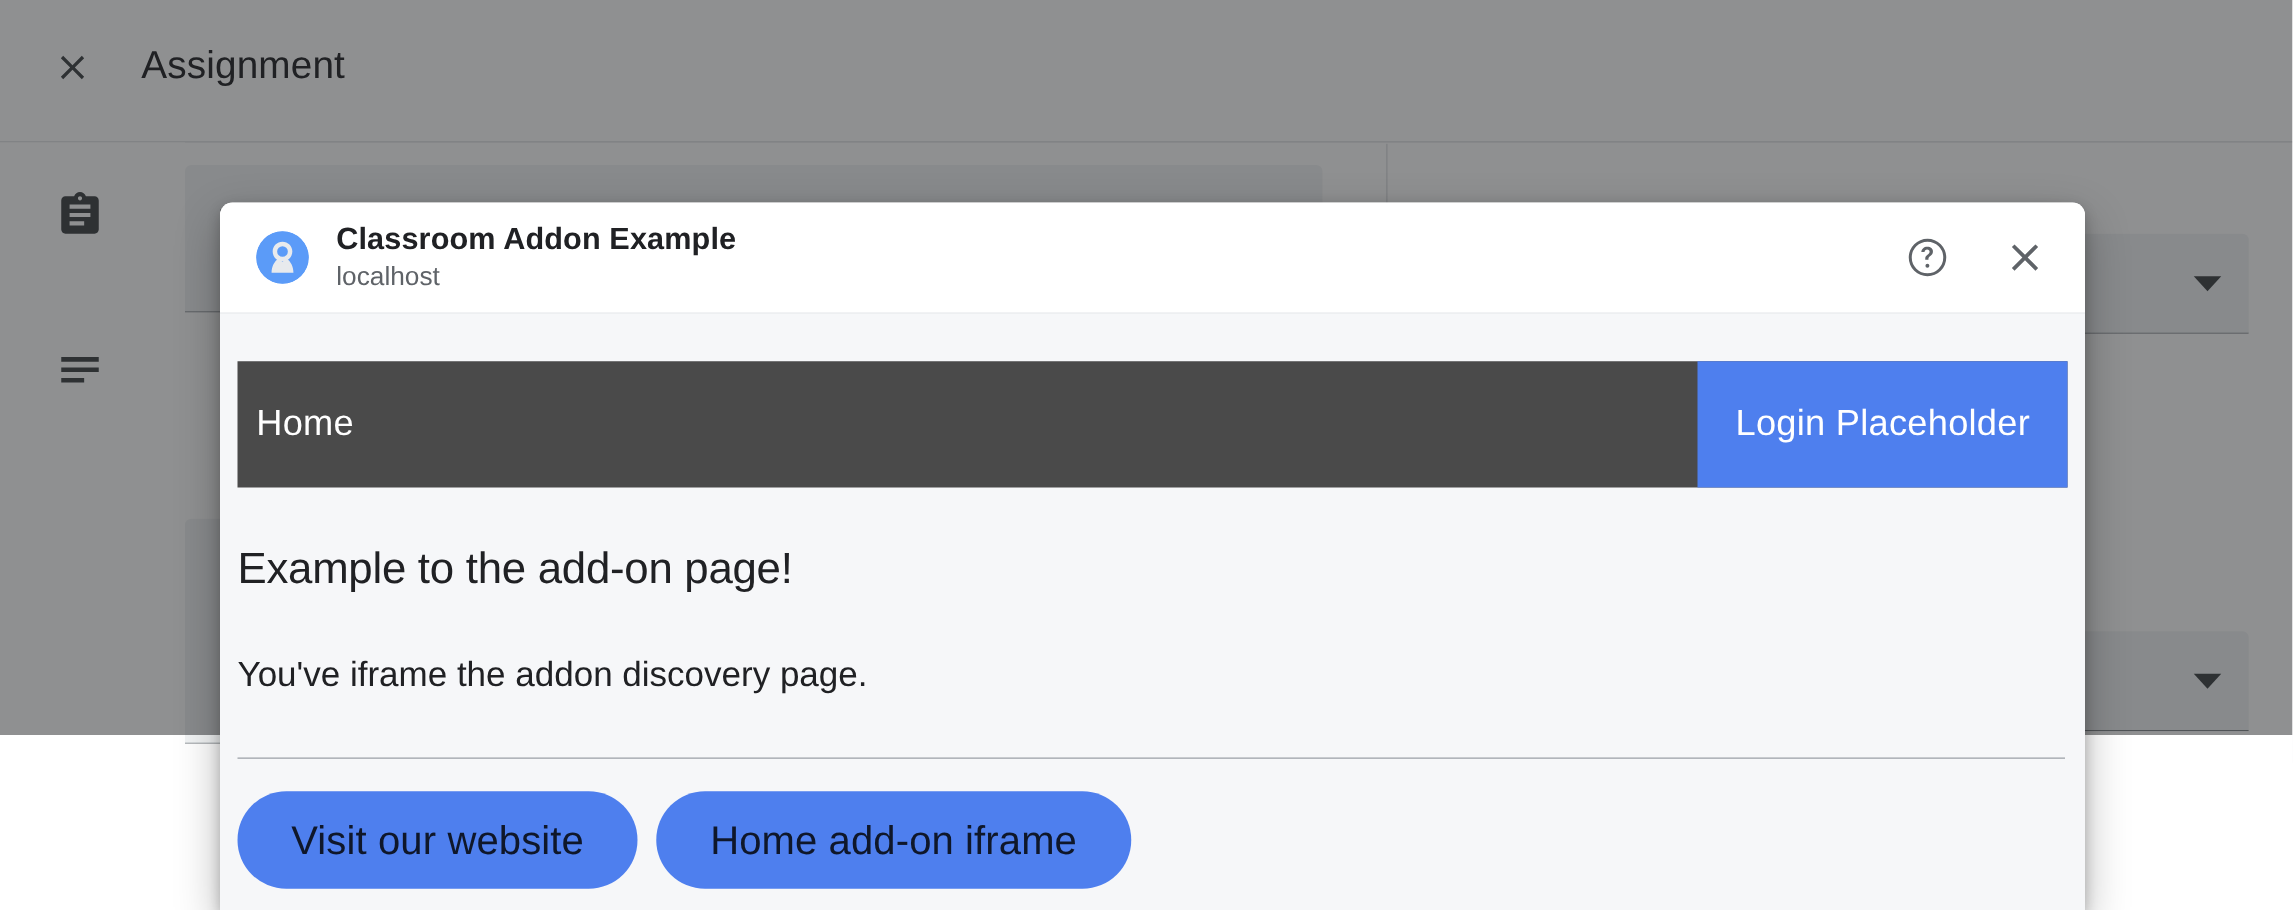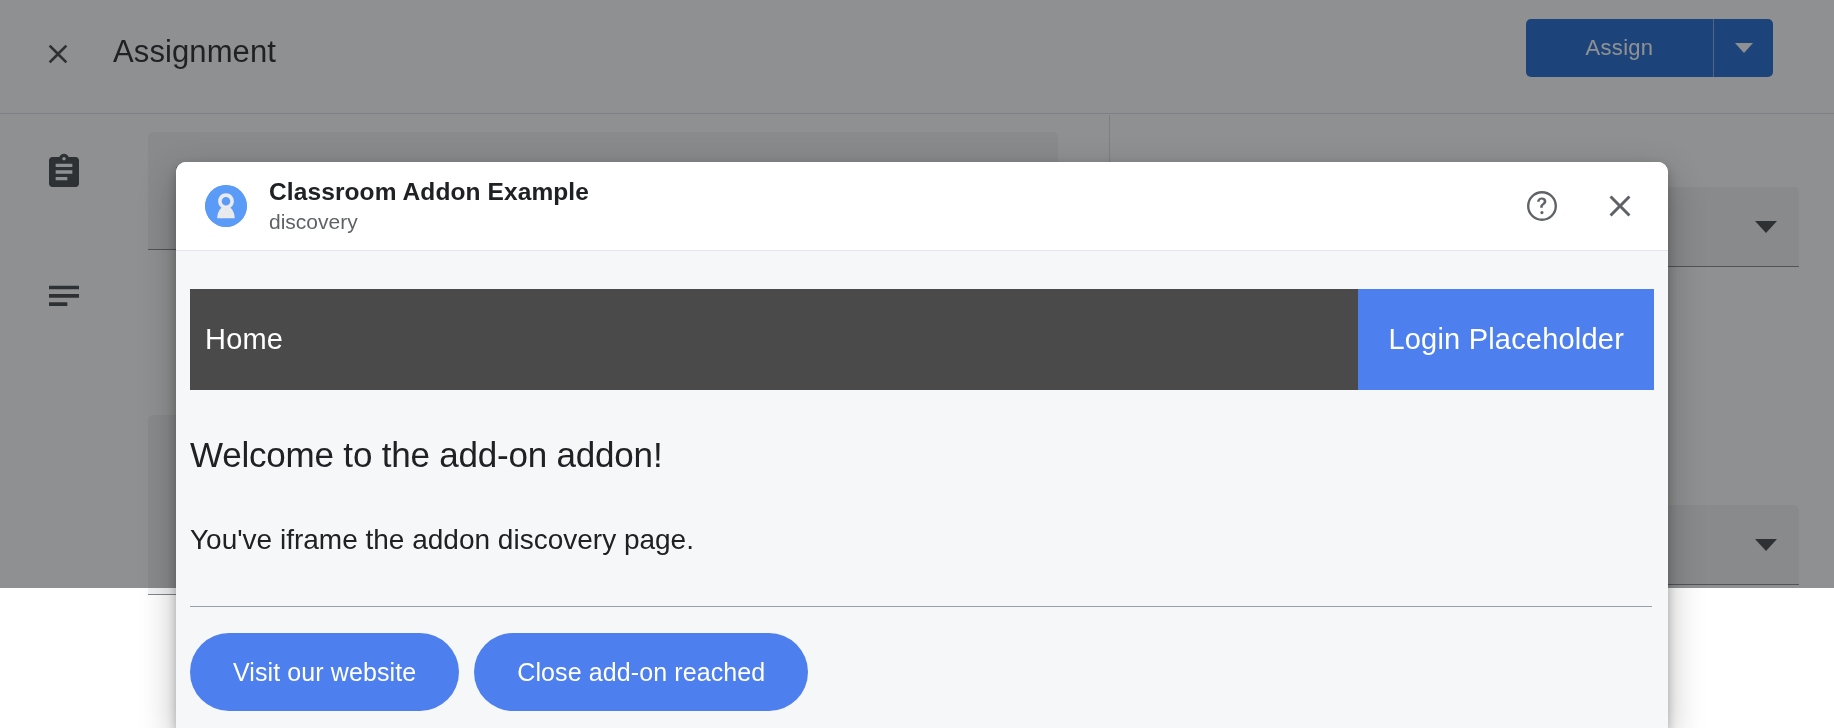--- a/index.html
+++ b/index.html
@@ -181,49 +181,43 @@
   }
   .iframe-hr {
     position: absolute; left: 14px; right: 16px; top: 355px;
     height: 1px; background: #9aa0a6; border: none;
   }
   .iframe-btnrow {
     position: absolute; left: 14px; top: 382px;
     display: flex; gap: 15px;
   }
   .pill-btn {
-    background: #4e7fee; color: #ffffff;
+    background: #4e7fee; color: #0f172a;
     border: none; border-radius: 46px;
-    font-size: 25px; letter-spacing: .1px;
+    font-size: 32px; letter-spacing: .1px;
     height: 78px; padding: 0 43px;
     display: flex; align-items: center; justify-content: center;
     font-family: "Liberation Sans", sans-serif;
   }
 </style>
 </head>
 <body>
 
 <div id="root">
 
   <div class="bg-layer">
 
     <div class="bg-topbar">
       <div class="bg-close-btn">
         <svg viewBox="0 0 24 24" aria-hidden="true">
           <path d="M19 6.41L17.59 5 12 10.59 6.41 5 5 6.41 10.59 12 5 17.59 6.41 19 12 13.41 17.59 19 19 17.59 13.41 12z" fill="#3c4043"></path>
         </svg>
       </div>
       <div class="bg-title">Assignment</div>
 
-      <div class="bg-assign-wrap">
-        <button class="bg-assign-btn">Assign</button>
-        <div class="bg-assign-arrow">
-          <span class="caret"></span>
-        </div>
-      </div>
     </div>
 
     <div class="bg-left-rail">
       <div class="bg-rail-icon rail-assignment">
         <svg viewBox="0 0 24 24" aria-hidden="true">
           <path d="M19 3h-4.18C14.4 1.84 13.3 1 12 1c-1.3 0-2.4.84-2.82 2H5c-1.1 0-2 .9-2 2v14c0 1.1.9 2 2 2h14c1.1 0 2-.9 2-2V5c0-1.1-.9-2-2-2zm-7 0c.55 0 1 .45 1 1s-.45 1-1 1-1-.45-1-1 .45-1 1-1zm2 14H7v-2h7v2zm3-4H7v-2h10v2zm0-4H7V7h10v2z" fill="#3c4043"></path>
         </svg>
       </div>
       <div class="bg-rail-icon rail-description">
         <svg viewBox="0 0 24 24" aria-hidden="true">
@@ -260,21 +254,21 @@
       <div class="dlg-appicon">
         <svg viewBox="0 0 48 48" aria-hidden="true">
           <circle cx="24" cy="24" r="24" fill="#5b9bf8"></circle>
           <path d="M14 38c0-6 2.6-10.5 6.2-13.2l3.8 3 3.8-3C31.4 27.5 34 32 34 38z" fill="#e8eaed"></path>
           <path d="M24 9.5c-5 0-9 4-9 9s4 9 9 9 9-4 9-9-4-9-9-9zm0 4.1a4.9 4.9 0 1 1 0 9.8 4.9 4.9 0 0 1 0-9.8z" fill="#e8eaed"></path>
           <circle cx="24" cy="18.5" r="3.1" fill="#5b9bf8"></circle>
         </svg>
       </div>
       <div class="dlg-titles">
         <div class="dlg-title">Classroom Addon Example</div>
-        <div class="dlg-subtitle">discovery</div>
+        <div class="dlg-subtitle">localhost</div>
       </div>
       <div class="dlg-actions">
         <button class="dlg-icon-btn">
           <svg viewBox="0 0 24 24" aria-hidden="true">
             <path d="M12 2a10 10 0 1 0 0 20 10 10 0 0 0 0-20zm0 1.6a8.4 8.4 0 1 1 0 16.8 8.4 8.4 0 0 1 0-16.8z" fill="#5f6368"></path>
             <path d="M11.9 6.3c-1.8 0-3 1.1-3.2 2.8h1.7c.1-.9.6-1.4 1.4-1.4.8 0 1.3.5 1.3 1.2 0 .6-.3 1-1.1 1.6-.9.7-1.2 1.2-1.2 2.2v.5h1.7v-.4c0-.7.2-1 1-1.6 1-.7 1.4-1.4 1.4-2.4 0-1.6-1.2-2.5-3-2.5z" fill="#5f6368"></path>
             <circle cx="11.95" cy="16.4" r="1.05" fill="#5f6368"></circle>
           </svg>
         </button>
         <button class="dlg-icon-btn">
@@ -285,25 +279,25 @@
       </div>
     </div>
 
     <div class="dlg-body">
 
       <div class="iframe-nav">
         <div class="nav-home">Home</div>
         <div class="nav-login">Login Placeholder</div>
       </div>
 
-      <div class="iframe-h1">Welcome to the add-on addon!</div>
+      <div class="iframe-h1">Example to the add-on page!</div>
       <div class="iframe-p">You've iframe the addon discovery page.</div>
       <hr class="iframe-hr">
 
       <div class="iframe-btnrow">
         <button class="pill-btn">Visit our website</button>
-        <button class="pill-btn">Close add-on reached</button>
+        <button class="pill-btn">Home add-on iframe</button>
       </div>
 
     </div>
   </div>
 
 </div>
 
 </body></html>

